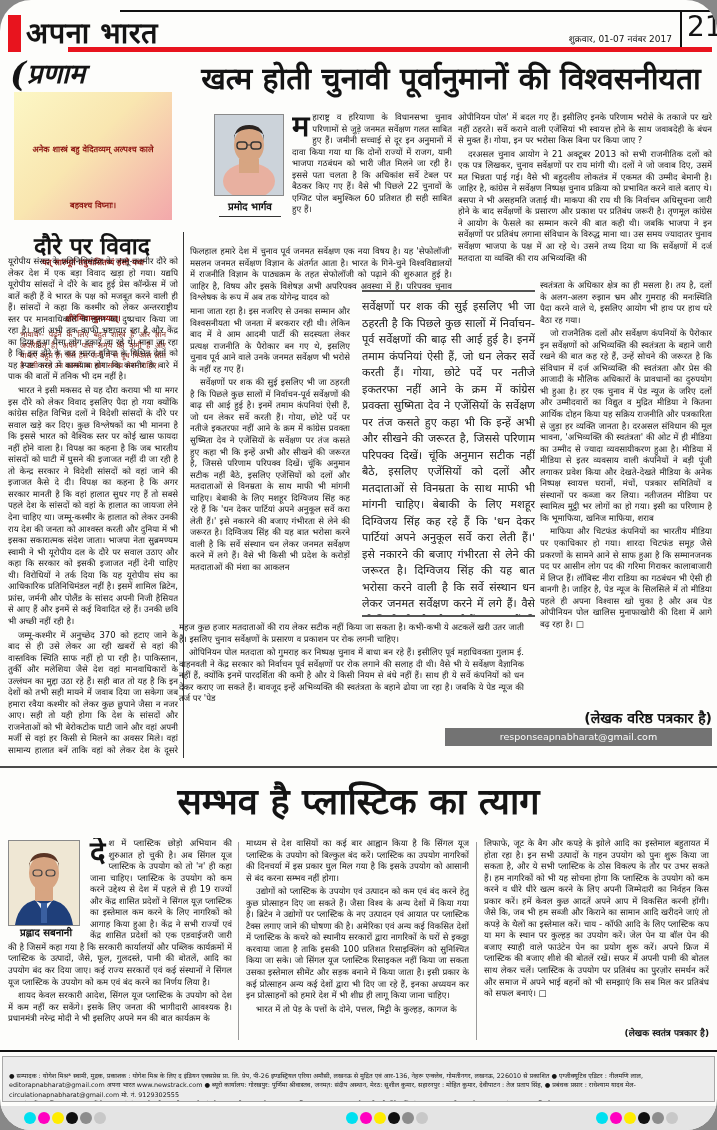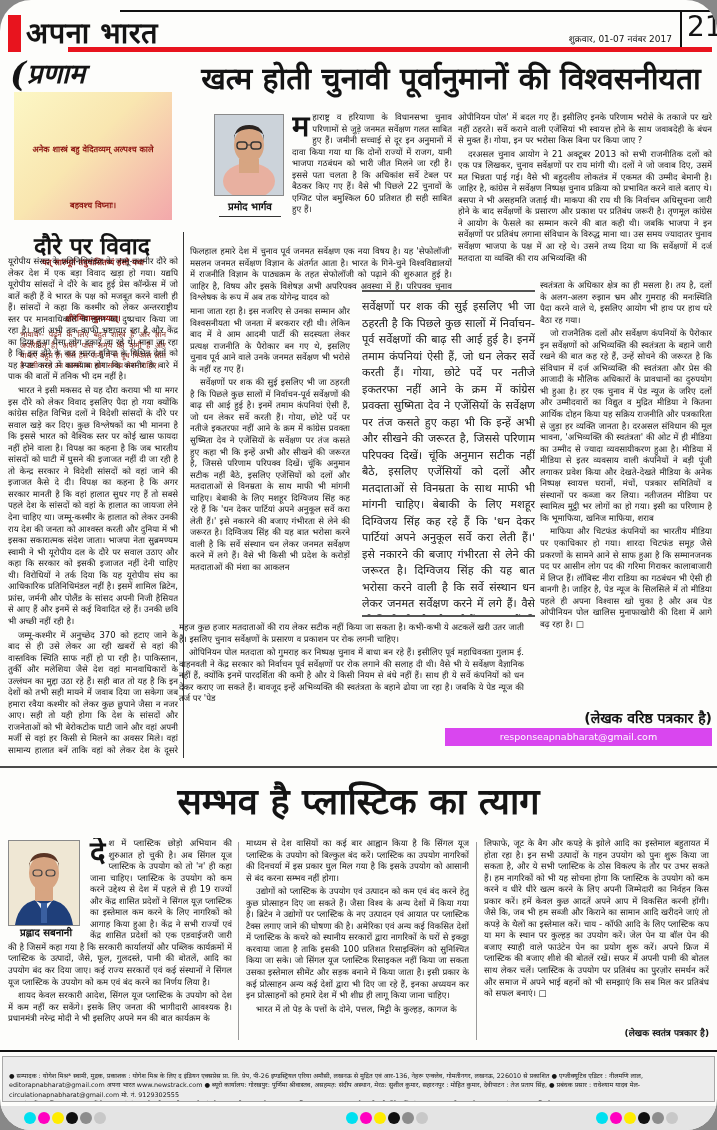--- a/index.html
+++ b/index.html
@@ -37,21 +37,21 @@
   .name-rule{width:62px;height:1px;background:#333;margin:3px auto 0;}
   .intro-zone{left:292px;top:112px;width:160px;height:130px;}
   .drop-cap{float:left;font-size:29px;line-height:0.95;font-weight:bold;padding:1px 3px 0 0;}
   .m-wide-left{left:190px;top:246px;width:262px;height:56px;}
   .m-col1{left:190px;top:306px;width:160px;height:314px;}
   .pull-quote{left:362px;top:290px;width:173px;height:312px;border-top:2px solid #555;border-bottom:2px solid #555;
               padding:7px 0 4px;font-size:11px;line-height:1.5;text-align:justify;overflow:hidden;}
   .m-right-top{left:458px;top:112px;width:254px;height:164px;}
   .m-right-col{left:540px;top:280px;width:172px;height:424px;}
   .author-note1{left:540px;top:708px;width:172px;text-align:right;font-size:14px;font-weight:bold;}
-  .email-bar{left:445px;top:728px;width:267px;height:18px;background:#d946ef;color:#fff;
+  .email-bar{left:445px;top:728px;width:267px;height:18px;background:#737373;color:#fff;
              text-align:center;font-size:9.5px;line-height:18px;}
   .m-bottom-left{left:179px;top:622px;width:345px;height:134px;}
   
   .section-divider{left:0;top:766px;width:717px;height:2px;background:#4a4a4a;}
   .b-headline{left:0;top:776px;width:717px;text-align:center;font-size:36px;font-weight:bold;}
   .b-col1{left:8px;top:838px;width:224px;height:206px;}
   .b-col2{left:246px;top:838px;width:223px;height:206px;}
   .b-col3{left:484px;top:838px;width:225px;height:186px;}
   .col-rule1{left:238px;top:842px;width:1px;height:198px;background:#9a9a9a;}
   .col-rule2{left:476px;top:842px;width:1px;height:198px;background:#9a9a9a;}
@@ -177,21 +177,21 @@
   </div>
   <div class="abs col-rule2"></div>
   <div class="abs b-col3 body-text">
     <p class="noindent">लिफाफे, जूट के बैग और कपड़े के झोले आदि का इस्तेमाल बहुतायत में होता रहा है। इन सभी उत्पादों के गहन उपयोग को पुनः शुरू किया जा सकता है, और ये सभी प्लास्टिक के ठोस विकल्प के तौर पर उभर सकते हैं। हम नागरिकों को भी यह सोचना होगा कि प्लास्टिक के उपयोग को कम करने व धीरे धीरे खत्म करने के लिए अपनी जिम्मेदारी का निर्वहन किस प्रकार करें। हमें केवल कुछ आदतें अपने आप में विकसित करनी होंगी। जैसे कि, जब भी हम सब्जी और किराने का सामान आदि खरीदने जाएं तो कपड़े के थैलों का इस्तेमाल करें। चाय - कॉफी आदि के लिए प्लास्टिक कप या मग के स्थान पर कुल्हड़ का उपयोग करें। जेल पेन या बॉल पेन की बजाए स्याही वाले फाउंटेन पेन का प्रयोग शुरू करें। अपने फ्रिज में प्लास्टिक की बजाए शीशे की बोतलें रखें। सफर में अपनी पानी की बोतल साथ लेकर चलें। प्लास्टिक के उपयोग पर प्रतिबंध का पुरज़ोर समर्थन करें और समाज में अपने भाई बहनों को भी समझाएं कि सब मिल कर प्रतिबंध को सफल बनाएं। □</p>
   </div>
   <div class="abs author-note2">(लेखक स्वतंत्र पत्रकार है)</div>
 
   <div class="abs footer-line"></div>
   <div class="abs footer-box">
     <div>● सम्पादक : योगेश मिश्र* स्वामी, मुद्रक, प्रकाशक : योगेश मिश्र के लिए द इंडियन एक्सप्रेस प्रा. लि. प्रेप, पी-26 इण्डस्ट्रियल एरिया अमौसी, लखनऊ से मुद्रित एवं आर-136, नेहरू एन्क्लेव, गोमतीनगर, लखनऊ, 226010 से प्रकाशित ● एग्जीक्यूटिव एडिटर : नीलमणि लाल,</div>
-    <div>editorapnabharat@gmail.com अपना भारत www.newstrack.com ● ब्यूरो कार्यालय: गोरखपुर: पूर्णिमा श्रीवास्तव, असहमत़: संदीप अस्थान, मेरठ: सुशील कुमार, सहारनपुर : मोहित कुमार, देवीपाटन : तेज प्रताप सिंह, ● प्रबंधक प्रसार : राधेश्याम यादव मेल-</div>
+    <div>editorapnabharat@gmail.com अपना भारत www.newstrack.com ● ब्यूरो कार्यालय: गोरखपुर: पूर्णिमा श्रीवास्तव, जनमत़: संदीप अस्थान, मेरठ: सुशील कुमार, सहारनपुर : मोहित कुमार, देवीपाटन : तेज प्रताप सिंह, ● प्रबंधक प्रसार : राधेश्याम यादव मेल-</div>
     <div>circulationapnabharat@gmail.com मो. नं. 9129302555</div>
     <div>*इस अंक में प्रकाशित समस्त समाचारों के चयन एवं संपादन हेतु पी.आर.बी. एक्ट के अंतर्गत उत्तरदायी तथा इनसे उत्पन्न समस्त विवाद लखनऊ न्यायालय के अधीन ही होंगे। रजि.नं. 9966/66 यूपीएचआईएन14140 संस्थापक: राजकिशोर गुप्त</div>
   </div>
 
   <div class="abs print-strip">
     <span class="dot-group" style="left:24px;">
       <span class="dot d-cyan"></span>
       <span class="dot d-magenta"></span>
       <span class="dot d-yellow"></span>
       <span class="dot d-black"></span>

